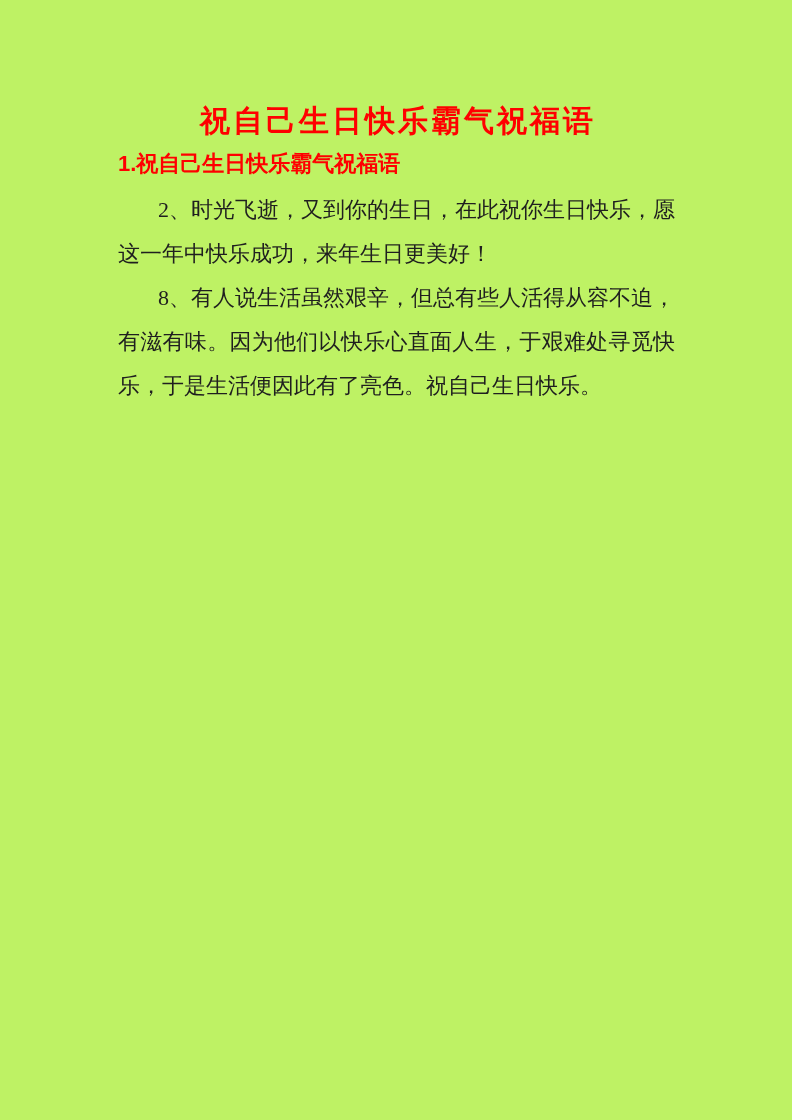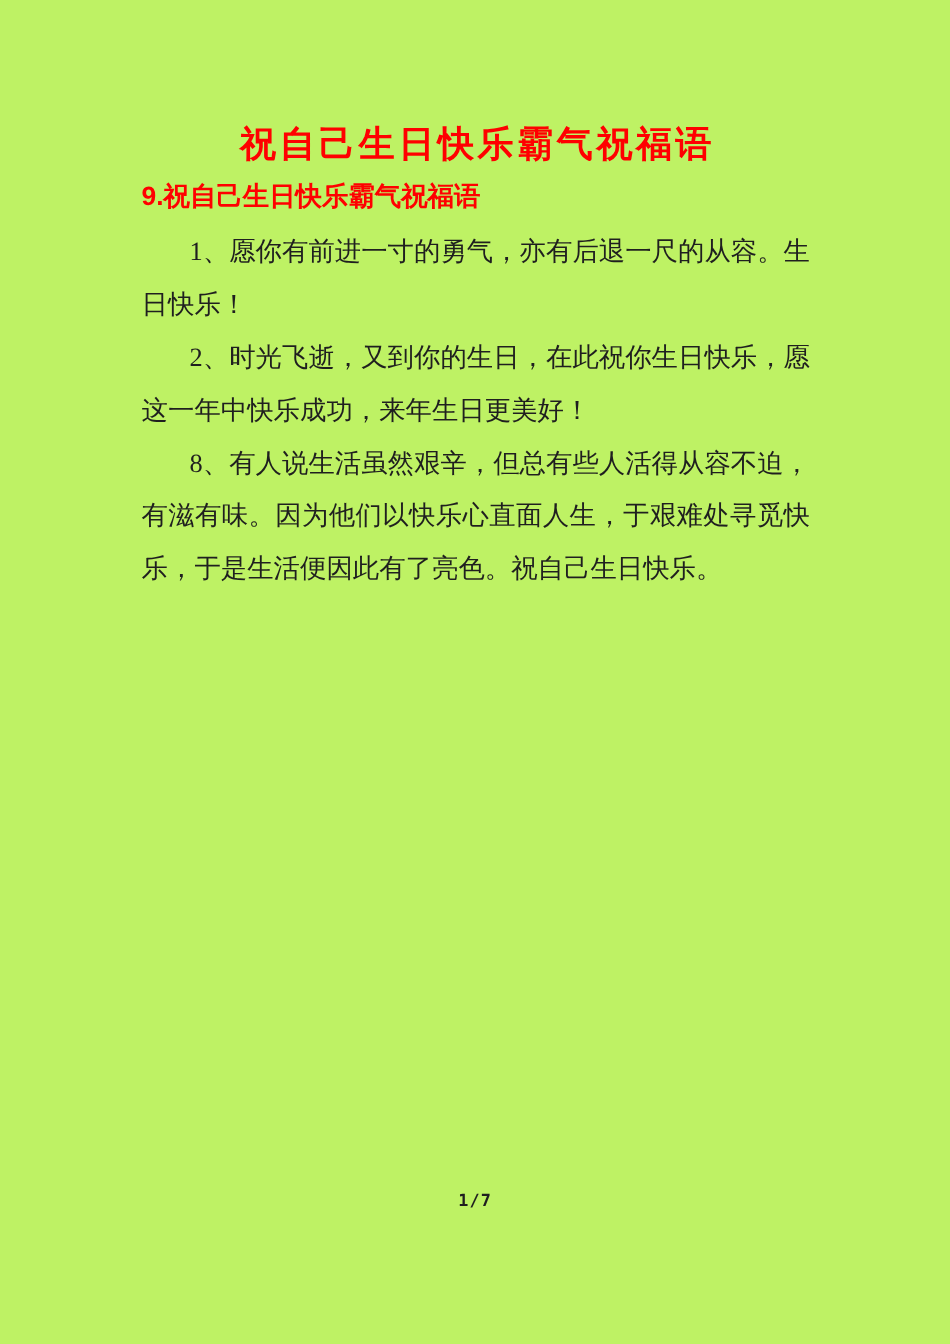--- a/index.html
+++ b/index.html
@@ -72,26 +72,24 @@
 </style>
 </head>
 <body>
 
 <div class="page">
   <div class="content">
 
     <h1 class="doc-title">祝自己生日快乐霸气祝福语</h1>
 
 
-    <h2 class="section-heading">9.祝自己生日快乐霸气祝福语</h2>
+    <h2 class="section-heading">1.祝自己生日快乐霸气祝福语</h2>
 
-    <p class="body-text list-para">1、愿你有前进一寸的勇气，亦有后退一尺的从容。生日快乐！</p>
 
     <p class="body-text list-para">2、时光飞逝，又到你的生日，在此祝你生日快乐，愿这一年中快乐成功，来年生日更美好！</p>
 
 
 
     <p class="body-text list-para">8、有人说生活虽然艰辛，但总有些人活得从容不迫，有滋有味。因为他们以快乐心直面人生，于艰难处寻觅快乐，于是生活便因此有了亮色。祝自己生日快乐。</p>
 
   </div>
 
-  <div class="page-footer">1/7</div>
 </div>
 
 </body></html>

